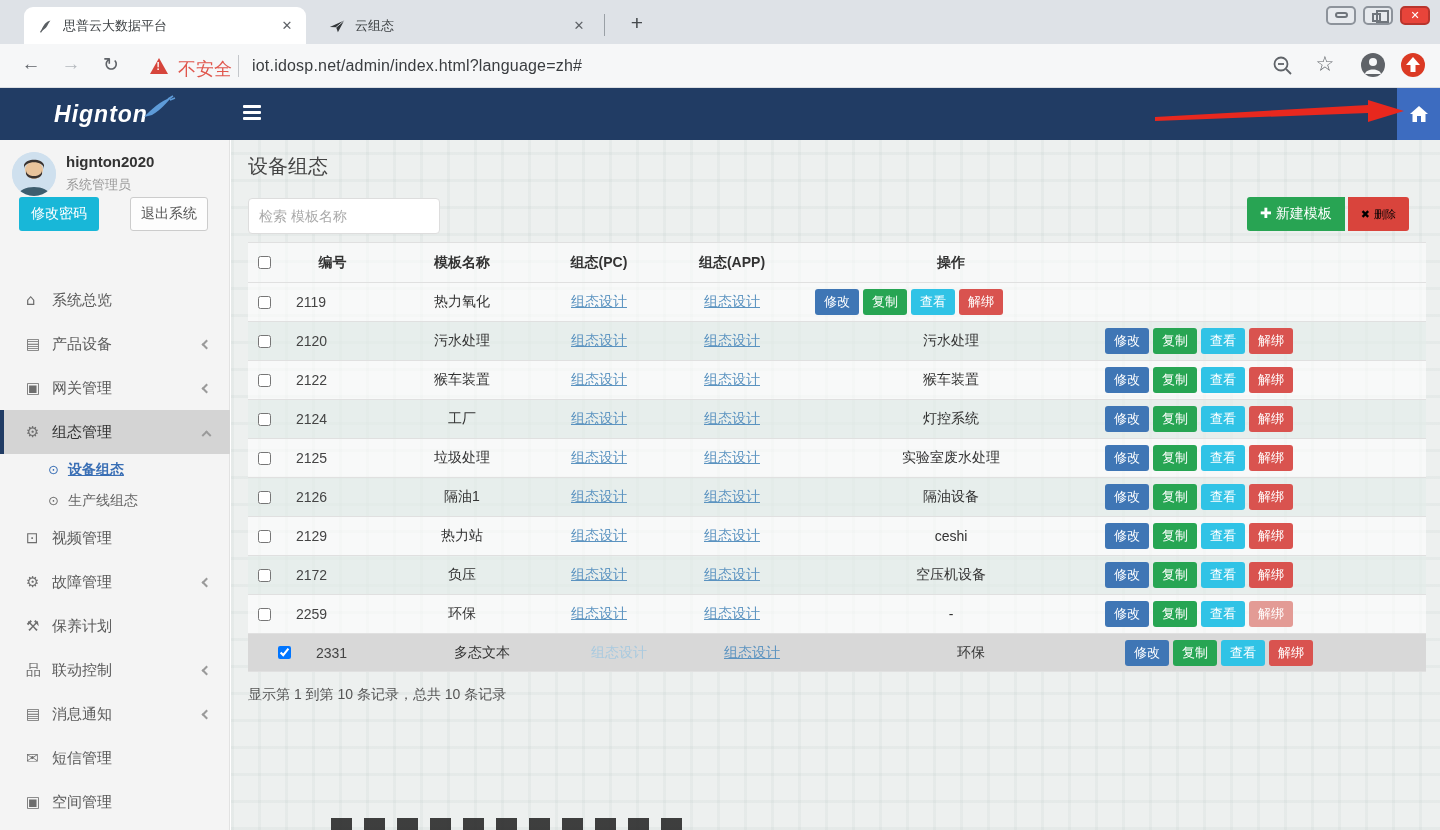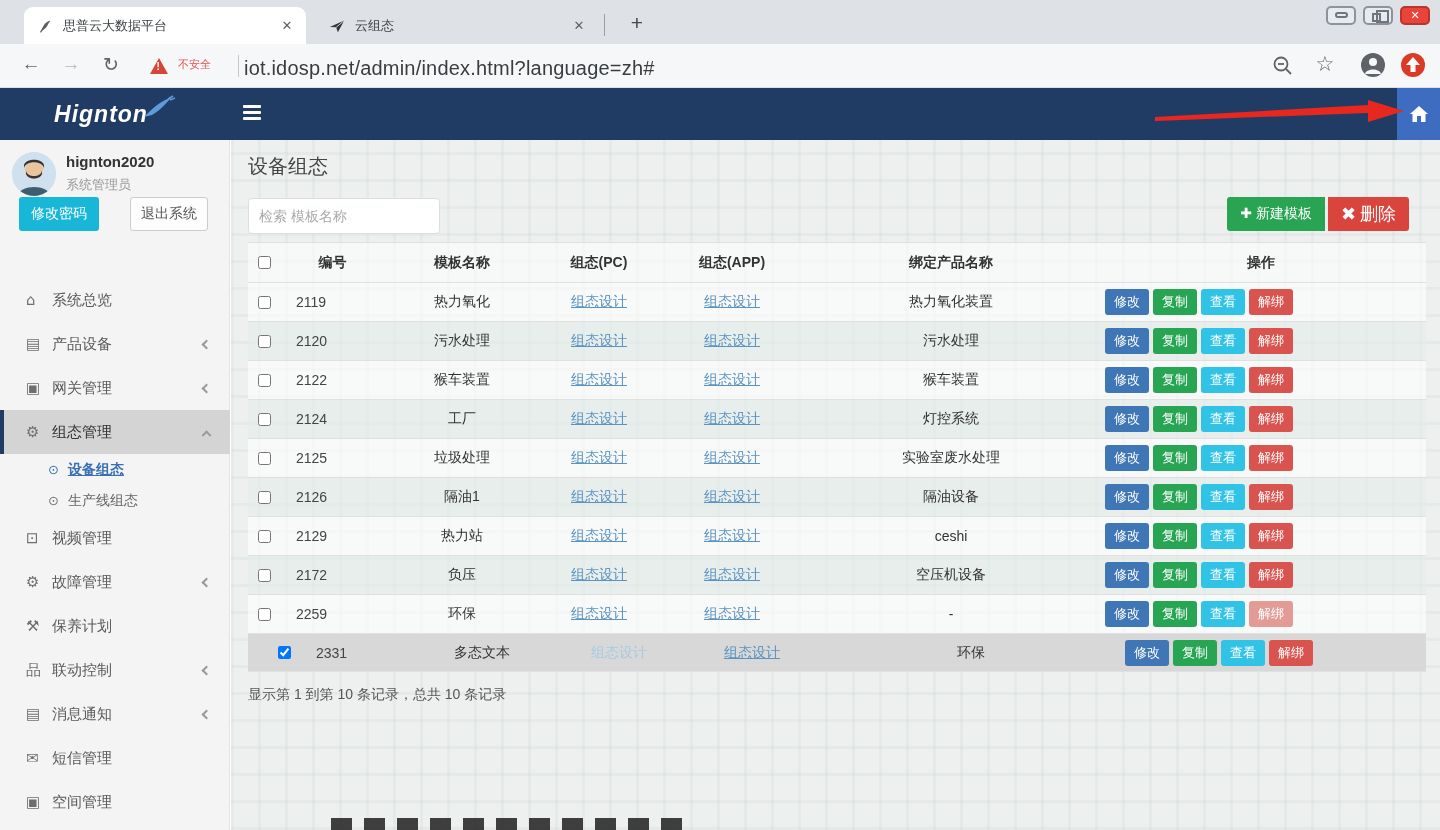--- a/index.html
+++ b/index.html
@@ -24,23 +24,23 @@
   .pill { width:13px; height:6px; border:2px solid #6f757c; border-radius:3px; }
   .sq { width:9px; height:9px; border:2px solid #6f757c; background:#e7eaee; position:relative; }
   .sq::before { content:""; position:absolute; left:2px; top:-5px; width:9px; height:9px; border:2px solid #6f757c; }
   .closebox { background:#e8443a; border-color:#b8352d; color:#fff; font-size:11px; font-weight:bold; }
 
   #toolbar { position:absolute; left:0; top:44px; width:1440px; height:44px; background:#f6f7f8; border-bottom:1px solid #dcdfe3; }
   .navico { position:absolute; top:9px; font-size:19px; color:#5f6368; width:26px; text-align:center; }
   .warn-tri { position:absolute; left:150px; top:14px; width:0; height:0;
     border-left:9px solid transparent; border-right:9px solid transparent; border-bottom:16px solid #d6453c; }
   .warn-tri::after { content:"!"; position:absolute; left:-2.5px; top:3px; color:#fff; font-size:10px; font-weight:bold; }
-  #security-label { position:absolute; left:178px; top:13px; color:#e0574d; font-size:11px; }
+  #security-label { position:absolute; left:178px; top:13px; color:#e0574d; font-size:18px; }
   .url-sep { position:absolute; left:238px; top:11px; width:1px; height:22px; background:#c4c7cb; }
-  #url-text { position:absolute; left:244px; top:13px; font-size:20px; color:#3a3d40; letter-spacing:0.2px; }
+  #url-text { position:absolute; left:252px; top:13px; font-size:16px; color:#3a3d40; letter-spacing:0.2px; }
 
   
   #app-navbar { position:absolute; left:0; top:88px; width:1440px; height:52px; background:#213c64; }
   #logo-box { position:absolute; left:0; top:0; width:230px; height:52px; display:flex; align-items:center; justify-content:center; }
   #logo-text { color:#fff; font-size:23px; font-weight:bold; font-style:italic; letter-spacing:1px; }
   #hamburger { position:absolute; left:243px; top:17px; width:20px; height:16px; cursor:pointer; }
   #hamburger span { display:block; width:18px; height:3px; background:#fff; margin-bottom:3px; border-radius:1px; }
   #home-btn { position:absolute; right:0; top:0; width:43px; height:52px; background:#3d6cc0;
     display:flex; align-items:center; justify-content:center; cursor:pointer; }
   #annot-arrow { position:absolute; left:1070px; top:96px; width:340px; height:34px; pointer-events:none; }
@@ -78,22 +78,22 @@
     background-image:
       repeating-linear-gradient(0deg, rgba(160,180,176,0.10) 0 3px, transparent 3px 27px),
       repeating-linear-gradient(90deg, rgba(160,180,176,0.10) 0 3px, transparent 3px 27px); }
   #page-title { position:absolute; left:17px; top:13px; font-size:20px; color:#444; }
   #search-input { position:absolute; left:17px; top:58px; width:192px; height:36px; border:1px solid #ddd; border-radius:4px;
     padding:0 10px; font-size:14px; color:#333; background:#fff; font-family:inherit; }
   #search-input::placeholder { color:#aaa; }
   .topbtns { position:absolute; right:31px; top:57px; display:flex; gap:3px; }
   .btn-new { background:#28a453; color:#fff; border:none; border-radius:3px 0 0 3px; height:34px; padding:0 13px;
     font-size:14px; cursor:pointer; font-family:inherit; }
-  .btn-del { background:#d9443c; color:#ffffff; border:none; border-radius:0 3px 3px 0; height:34px; padding:0 13px;
-    font-size:18px; cursor:pointer; font-family:inherit; }
+  .btn-del { background:#d9443c; color:#000000; border:none; border-radius:0 3px 3px 0; height:34px; padding:0 13px;
+    font-size:11px; cursor:pointer; font-family:inherit; }
   .bicon { font-weight:bold; margin-right:4px; }
 
   #table { position:absolute; left:17px; top:102px; width:1178px; }
   .trow { display:grid; grid-template-columns:33px 103px 156px 118px 148px 290px 330px; align-items:center;
     border-top:1px solid #e0e0e0; }
   .trow.thead { height:40px; font-weight:bold; background:rgba(255,255,255,0.55); }
   .trow.body { height:39px; }
   .trow.even { background:rgba(255,255,255,0.60); }
   .trow.odd { background:rgba(228,237,234,0.65); }
   .trow.selected { background:#d8d8d8; }
@@ -282,32 +282,30 @@
   </div>
   <div id="table">
       <div class="trow thead">
         <div class="tc cb">
           <input type="checkbox" style="">
         </div>
         <div class="tc">编号</div>
         <div class="tc">模板名称</div>
         <div class="tc">组态(PC)</div>
         <div class="tc">组态(APP)</div>
-        <div class="tc">绑定产品名称</div>
         <div class="tc">操作</div>
       </div>
       <div class="trow body even">
         <div class="tc cb">
           <input type="checkbox" style="">
         </div>
         <div class="tc idc">2119</div>
         <div class="tc">热力氧化</div>
         <div class="tc"><a class="cfg-link">组态设计</a></div>
         <div class="tc"><a class="cfg-link">组态设计</a></div>
-        <div class="tc">热力氧化装置</div>
         <div class="acts">
           <button class="act edit">修改</button>
           <button class="act copy">复制</button>
           <button class="act view">查看</button>
           <button class="act unbind">解绑</button>
         </div>
       </div>
       <div class="trow body odd">
         <div class="tc cb">
           <input type="checkbox" style="">

